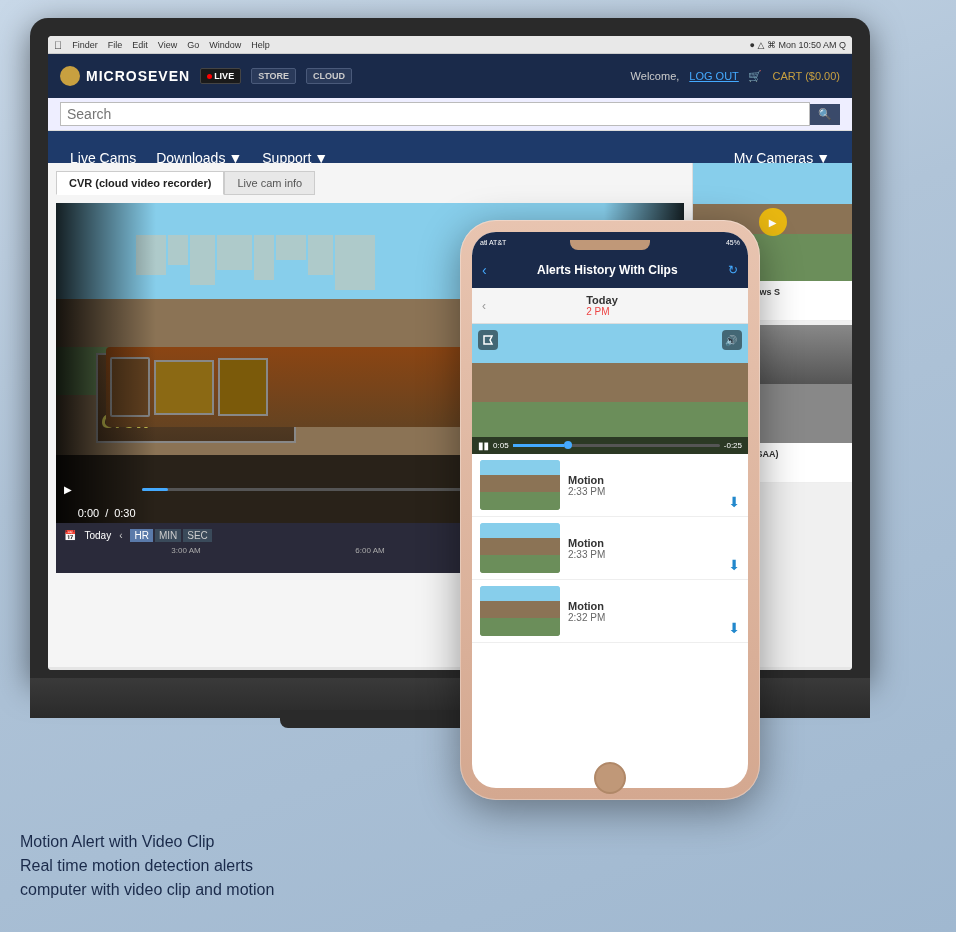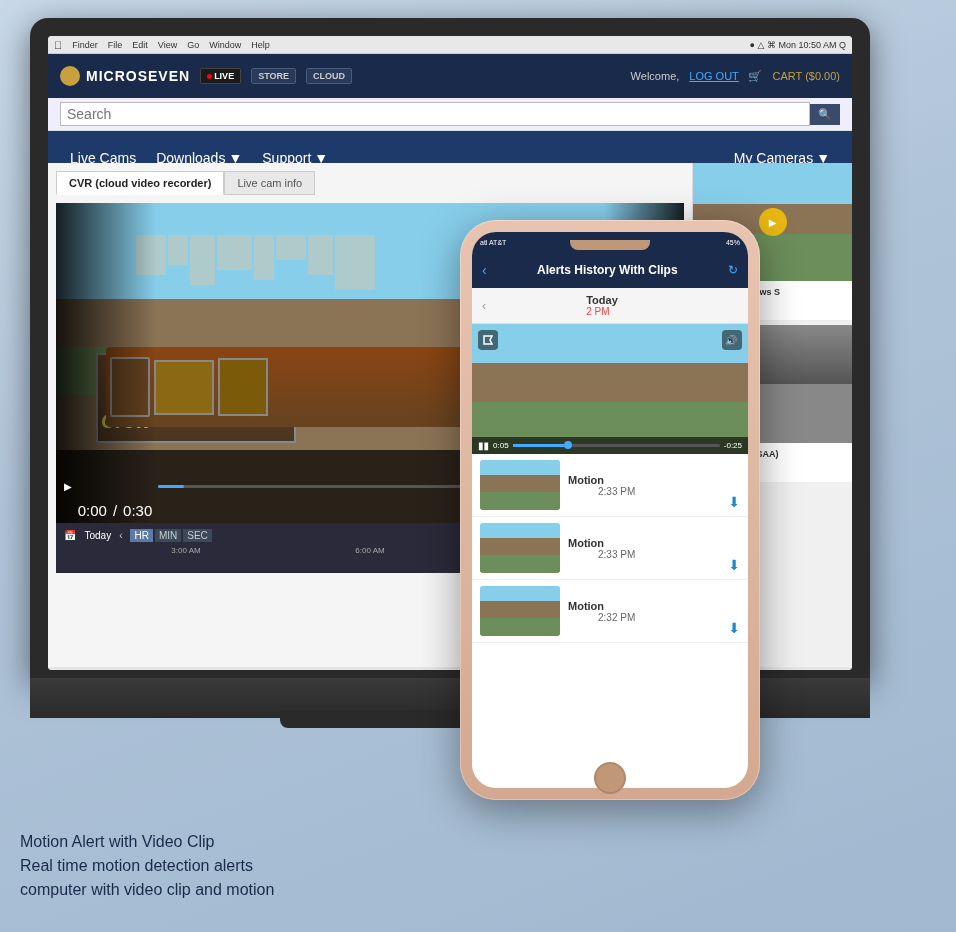--- a/index.html
+++ b/index.html
@@ -300,21 +300,21 @@
       align-items: center;
       gap: 6px;
     }
     .play-btn {
       color: white;
       font-size: 10px;
       cursor: pointer;
     }
     .time-text {
       color: white;
-      font-size: 15px;
+      font-size: 11px;
       margin-top: 48px;
     }
     .progress-bar {
       flex: 1;
       height: 3px;
       background: #555;
       border-radius: 2px;
       position: relative;
     }
     .progress-fill {
@@ -595,21 +595,21 @@
     .alert-thumb {
       width: 80px;
       height: 50px;
       background: linear-gradient(180deg, #87CEEB 30%, #8B7355 50%, #6B8E5A 50%);
       flex-shrink: 0;
       border-radius: 3px;
       overflow: hidden;
     }
     .alert-info { flex: 1; }
     .alert-type { font-size: 11px; font-weight: bold; color: #333; }
-    .alert-time { font-size: 10px; color: #666; margin-left: 30px; }
+    .alert-time { font-size: 10px; color: #666; }
     .download-icon { color: #2288cc; font-size: 14px; align-self: flex-end; }
 
     
     .desc-text {
       position: absolute;
       bottom: 30px;
       left: 20px;
       color: #1a2a4a;
       font-size: 16px;
       font-weight: normal;

